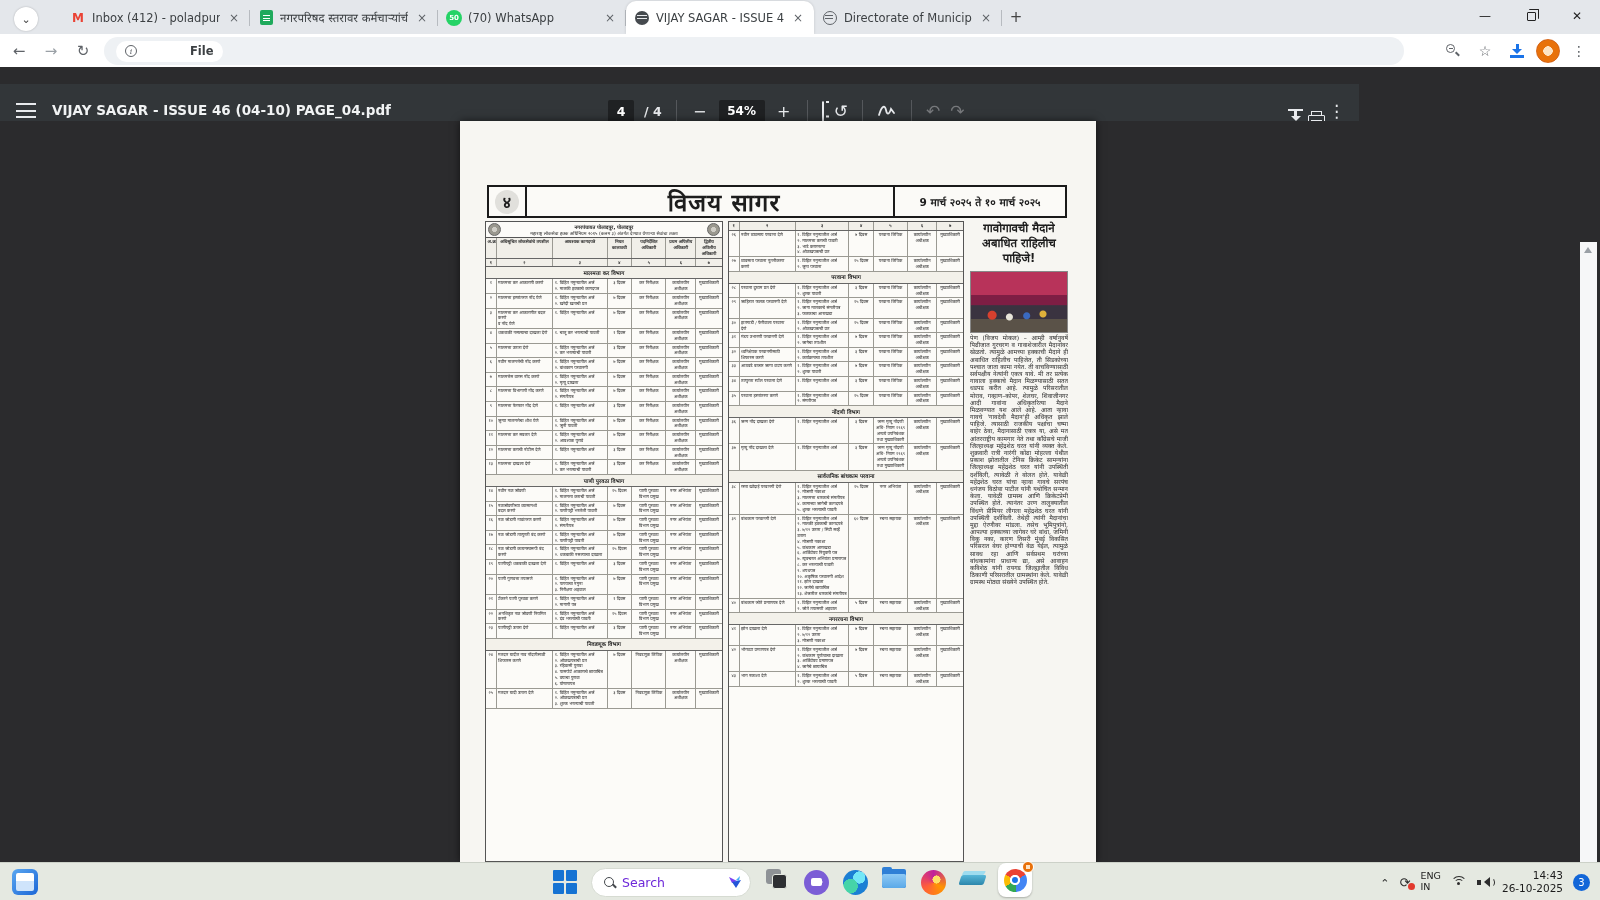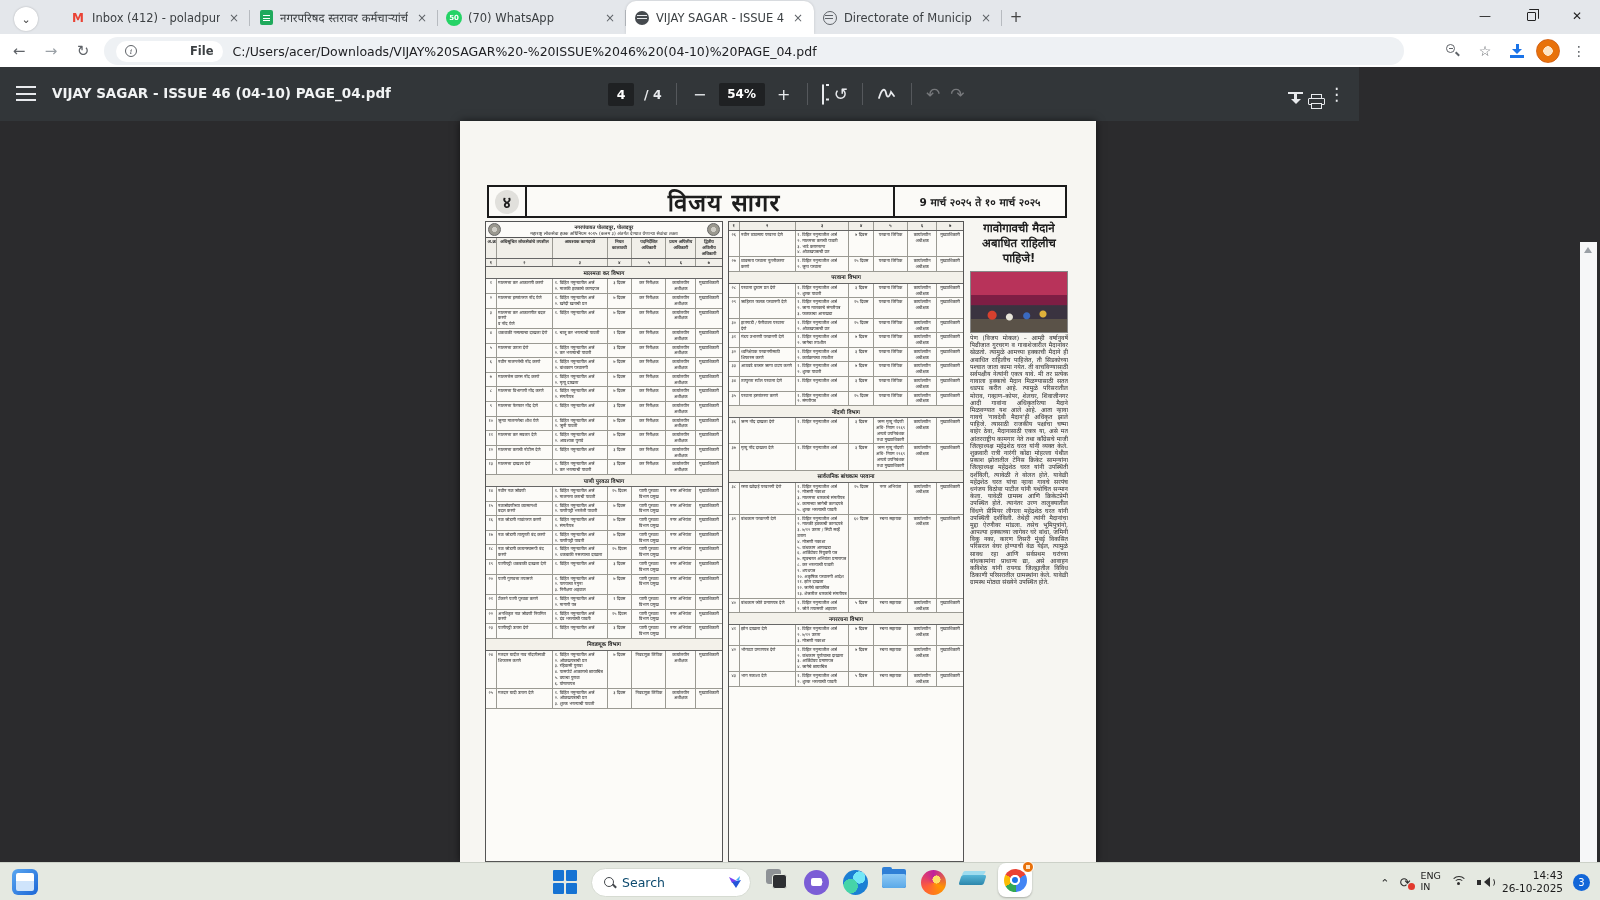--- a/index.html
+++ b/index.html
@@ -49,21 +49,21 @@
   .zoom-ind .lens { position:absolute; left:0; top:0; width:9px; height:9px; border:1.6px solid #5f6368; border-radius:50%; }
   .zoom-ind .lens:after { content:""; position:absolute; left:1.5px; top:3px; width:4px; height:1.4px; background:#5f6368; }
   .zoom-ind .handle { position:absolute; left:9px; top:9px; width:5px; height:1.8px; background:#5f6368; transform:rotate(45deg); }
   .dl-icon { position:relative; width:14px; height:14px; }
   .dl-icon .arrow { position:absolute; left:5.5px; top:0; width:3px; height:8px; background:#1a73e8; }
   .dl-icon .arrow:after { content:""; position:absolute; left:-3.5px; top:5px; border:5px solid transparent; border-top:5px solid #1a73e8; }
   .dl-icon .tray { position:absolute; left:0; bottom:0; width:14px; height:2.5px; background:#1a73e8; }
   .avatar { width:24px; height:24px; border-radius:50%; background:radial-gradient(circle at 50% 50%, #fde3c5 0 30%, #e8710a 31% 70%, #c85803 71%); border:1px solid #d9681a; }
 
   
-  .pdfbar { position:absolute; left:0; top:67px; width:1359px; height:54px; background:#323639; color:#e8eaed; }
+  .pdfbar { position:absolute; left:0; top:84px; width:1359px; height:54px; background:#323639; color:#e8eaed; }
   .hamburger { position:absolute; left:16px; top:19px; width:20px; height:15px; border-top:2px solid #e8eaed; border-bottom:2px solid #e8eaed; }
   .hamburger:after { content:""; position:absolute; left:0; top:4.5px; width:20px; height:2px; background:#e8eaed; }
   .pdf-title { position:absolute; left:52px; top:18px; font-size:13.5px; font-weight:bold; color:#f1f3f4; }
   .pdf-center { position:absolute; left:608px; top:0; height:54px; display:flex; align-items:center; gap:10px; }
   .counter-box { width:26px; height:23px; background:#1f2123; border-radius:2px; color:#fff; font-size:12.5px; display:flex; align-items:center; justify-content:center; font-weight:bold; }
   .page-total { font-size:12.5px; color:#e8eaed; font-weight:bold; }
   .vsep { width:1px; height:22px; background:#55585c; margin:0 4px; }
   .zoombtn { font-size:16px; color:#e8eaed; width:18px; text-align:center; }
   .zoom-box { width:46px; height:23px; background:#1f2123; border-radius:2px; color:#fff; font-size:12px; display:flex; align-items:center; justify-content:center; font-weight:bold; }
   .fit-icon { width:14px; height:19px; border:1.8px solid #e8eaed; border-radius:3px; position:relative; }
@@ -130,21 +130,21 @@
   
   .taskbar { position:absolute; left:0; top:862px; width:1600px; height:38px; background:#e5e9e1; border-top:1px solid #ccd1c8; }
   .tb-widgets { position:absolute; left:12px; top:6px; width:26px; height:26px; border-radius:6px; background:linear-gradient(135deg,#5aa7f0,#1b66d6); padding:4px; }
   .tb-widgets .pane { width:100%; height:100%; background:linear-gradient(#fff 0 45%, #cfe4fb 46%); border-radius:2px; }
   .tb-center { position:absolute; left:552px; top:4px; height:30px; display:flex; align-items:center; gap:13px; }
   .tb-start { width:26px; height:26px; display:grid; grid-template-columns:11px 11px; grid-template-rows:11px 11px; gap:2px; padding:1px; }
   .tb-start span { background:#1673d3; border-radius:1px; }
   .tb-search { width:160px; height:29px; background:#fff; border:1px solid #d6dbd2; border-radius:15px; display:flex; align-items:center; padding:0 6px 0 12px; }
   .tb-search .mag { width:10px; height:10px; border:1.6px solid #45494e; border-radius:50%; position:relative; flex:none; }
   .tb-search .mag:after { content:""; position:absolute; left:7px; top:7px; width:5px; height:1.7px; background:#45494e; transform:rotate(45deg); }
-  .tb-search .s-label { flex:1; font-size:12.5px; color:#0c4a6e; margin-left:8px; }
+  .tb-search .s-label { flex:1; font-size:12.5px; color:#6d28d9; margin-left:8px; }
   .tb-search .bird { width:18px; height:18px; flex:none; }
   .tb-app { width:26px; height:26px; position:relative; }
   .taskview { position:relative; width:22px; height:20px; margin:3px 2px; }
   .taskview .b1 { position:absolute; left:0; top:0; width:15px; height:15px; background:#8e9296; border-radius:3px; }
   .taskview .b2 { position:absolute; left:6px; top:5px; width:15px; height:15px; background:#2e3033; border-radius:3px; border:1.5px solid #e5e9e1; }
   .camapp { width:25px; height:25px; border-radius:50%; background:#7b5dd6; display:flex; align-items:center; justify-content:center; margin:0.5px; }
   .camapp .cam { width:11px; height:8px; background:#fff; border-radius:2px; position:relative; }
   .camapp .cam:after { content:""; position:absolute; right:-4px; top:1px; border:3px solid transparent; border-left:4px solid #fff; }
   .edgeapp { width:25px; height:25px; border-radius:50%; background:radial-gradient(circle at 30% 65%, #46d4a8 0 30%, transparent 31%), radial-gradient(circle at 65% 30%, #73e7f7 0 25%, transparent 26%), radial-gradient(circle at 50% 50%, #1b7fd4 0 70%, #0b5bb8 71%); margin:0.5px; }
   .folderapp { position:relative; width:24px; height:19px; margin:3.5px 1px; }
@@ -229,21 +229,20 @@
 
   <div class="navbar">
     <div class="nav-icon">←</div>
     <div class="nav-icon fwd">→</div>
     <div class="nav-icon">↻</div>
     <div class="omnibox">
       <span class="file-chip">
         <span class="info-icon">i</span>
         <span class="file-label">File</span>
       </span>
-      <span class="url-text">C:/Users/acer/Downloads/VIJAY%20SAGAR%20-%20ISSUE%2046%20(04-10)%20PAGE_04.pdf</span>
     </div>
     <div class="nav-right">
       <div class="nr-icon">
         <span class="zoom-ind">
             <span class="lens"></span>
             <span class="handle"></span>
           </span>
       </div>
       <div class="nr-icon">☆</div>
       <div class="nr-icon">

